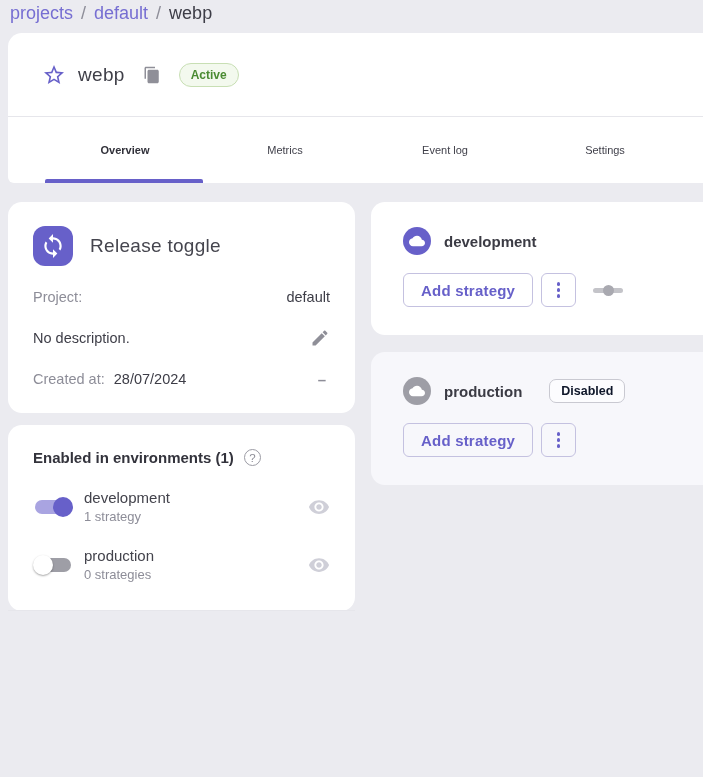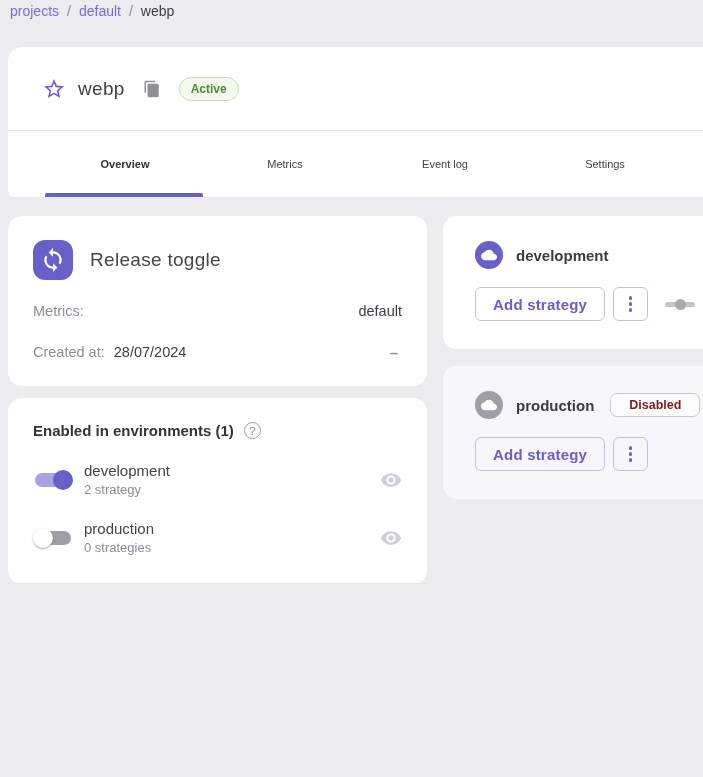--- a/index.html
+++ b/index.html
@@ -3,21 +3,21 @@
 <meta charset="utf-8">
 <style>
   * { margin:0; padding:0; box-sizing:border-box; }
   html,body { width:703px; height:777px; overflow:hidden; }
   body {
     background: var(--page-bg, #ebebf0);
     font-family: "Liberation Sans", "DejaVu Sans", sans-serif;
     color: var(--text-dark, #3d3d47);
   }
   
-  .breadcrumb { padding:3px 0 0 10px; height:47px; font-size:14px; display:flex; align-items:flex-start; gap:8px; }
+  .breadcrumb { padding:3px 0 0 10px; height:33px; font-size:18px; display:flex; align-items:flex-start; gap:8px; }
   .breadcrumb a { color: var(--link, #766ed2); text-decoration:none; cursor:pointer; }
   .breadcrumb .sep { color: var(--text-gray, #8d8d98); }
   .breadcrumb .current { color: var(--text-dark, #3d3d47); }
   
   .header-card {
     margin-left:8px; width:695px; background:var(--card-bg,#fff);
     border-radius:14px 0 0 6px;
   }
   .header-row { height:84px; display:flex; align-items:center; padding-left:33px; border-bottom:1px solid var(--divider,#e6e6eb); }
   .star-btn { width:26px; height:26px; display:flex; align-items:center; justify-content:center; cursor:pointer; }
@@ -28,21 +28,21 @@
     background:var(--active-bg,#f3f9ee); border:1px solid var(--active-border,#c8dfb4);
     padding:4px 11px; border-radius:12px;
   }
   
   .tabs { position:relative; height:66px; display:flex; padding-left:37px; }
   .tab { width:160px; display:flex; align-items:center; justify-content:center; font-size:11px; color:#3f3f49; cursor:pointer; }
   .tab.active { font-weight:bold; color:#303039; }
   .tab-underline { position:absolute; left:37px; bottom:0; width:158px; height:4px; background:var(--primary,#6760c9); border-radius:2px 2px 0 0; }
   
   .main { display:flex; gap:16px; margin:19px 0 0 8px; align-items:flex-start; }
-  .left-col { width:419px; flex:none; }
+  .left-col { width:347px; flex:none; }
   .right-col { width:570px; flex:none; }
   .card { background:var(--card-bg,#fff); border-radius:14px; }
   
   .type-card { padding:24px 25px 24px; margin-bottom:12px; }
   .type-head { display:flex; align-items:center; gap:17px; margin-bottom:10px; }
   .type-icon { width:40px; height:40px; border-radius:12px; background:var(--primary,#6760c9); display:flex; align-items:center; justify-content:center; flex:none; }
   .type-title { font-size:19px; font-weight:400; color:#45454e; letter-spacing:.3px; }
   .meta-row { display:flex; justify-content:space-between; align-items:center; margin-top:21px; font-size:14.5px; min-height:20px; }
   .meta-label { color:var(--text-gray,#8d8d98); }
   .meta-value { color:var(--text-dark,#3d3d47); }
@@ -76,22 +76,22 @@
   .plus-glyph { font-size:17px; font-weight:400; }
   
   .env-card { padding:25px 32px 28px; margin-bottom:17px; }
   .env-card.disabled { background:var(--card-disabled-bg,#f7f7fb); }
   .env-head { display:flex; align-items:center; gap:13px; }
   .env-circle { width:28px; height:28px; border-radius:50%; display:flex; align-items:center; justify-content:center; flex:none; }
   .env-circle.purple { background:var(--primary,#6760c9); }
   .env-circle.gray { background:#9e9ea6; }
   .env-card-name { font-size:15px; font-weight:bold; color:#3b3b44; }
   .badge-disabled {
-    margin-left:3px; font-size:12.5px; font-weight:bold; color:#7f1d1d;
-    border:1px solid #c9c9d1; border-radius:7px; padding:4px 18px; background:#fcfcfe;
+    margin-left:14px; font-size:12.5px; font-weight:bold; color:#0f172a;
+    border:1px solid #c9c9d1; border-radius:7px; padding:4px 11px; background:#fcfcfe;
   }
   .env-actions { display:flex; align-items:center; gap:8px; margin-top:18px; }
   .btn-strategy {
     height:34px; padding:0 17px; background:transparent; cursor:pointer;
     border:1px solid var(--btn-border,#c4c1e0); border-radius:6px;
     color:var(--primary,#6760c9); font-size:15px; font-weight:bold; font-family:inherit; letter-spacing:.2px;
   }
   .btn-kebab { width:35px; height:34px; border:1px solid var(--btn-border,#c4c1e0); border-radius:6px; background:transparent; cursor:pointer; display:flex; flex-direction:column; align-items:center; justify-content:center; gap:2.5px; }
   .btn-kebab i { width:3.5px; height:3.5px; border-radius:50%; background:var(--primary,#6760c9); }
   .mini-slider { position:relative; width:30px; height:12px; margin-left:9px; flex:none; }
@@ -149,22 +149,30 @@
     <section class="card type-card">
       <div class="type-head">
         <div class="type-icon">
           <svg width="26" height="26" viewBox="0 0 24 24" fill="#ffffff">
             <path d="M12 4V1L8 5l4 4V6c3.31 0 6 2.69 6 6 0 1.01-.25 1.97-.7 2.8l1.46 1.46C19.54 15.03 20 13.57 20 12c0-4.42-3.58-8-8-8zm0 14c-3.31 0-6-2.69-6-6 0-1.01.25-1.97.7-2.8L5.24 7.74C4.46 8.97 4 10.43 4 12c0 4.42 3.58 8 8 8v3l4-4-4-4v3z"></path>
           </svg>
         </div>
         <h2 class="type-title">Release toggle</h2>
       </div>
       <div class="meta-row">
-        <span class="meta-label">Metrics:</span>
+        <span class="meta-label">Project:</span>
         <span class="meta-value">default</span>
+      </div>
+      <div class="meta-row">
+        <span class="meta-value">No description.</span>
+        <button class="icon-btn">
+          <svg width="20" height="20" viewBox="0 0 24 24" fill="#8f8f98">
+            <path d="M3 17.25V21h3.75L17.81 9.94l-3.75-3.75L3 17.25zM20.71 7.04c.39-.39.39-1.02 0-1.41l-2.34-2.34c-.39-.39-1.02-.39-1.41 0l-1.83 1.83 3.75 3.75 1.83-1.83z"></path>
+          </svg>
+        </button>
       </div>
       <div class="meta-row">
         <span class="meta-left">
           <span class="meta-label">Created at:</span>
           <span class="meta-value">28/07/2024</span>
         </span>
         <span class="collapse-glyph">–</span>
       </div>
     </section>
 
@@ -174,21 +182,21 @@
           <span>Enabled in environments (1)</span>
           <span class="help-icon">?</span>
         </h3>
         <div class="env-row">
           <div class="switch on">
             <span class="track"></span>
             <span class="thumb"></span>
           </div>
           <div class="env-labels">
             <div class="env-name">development</div>
-            <div class="env-sub">2 strategy</div>
+            <div class="env-sub">1 strategy</div>
           </div>
           <button class="icon-btn">
             <svg width="22" height="22" viewBox="0 0 24 24" fill="#cfcfd8">
               <path d="M12 4.5C7 4.5 2.73 7.61 1 12c1.73 4.39 6 7.5 11 7.5s9.27-3.11 11-7.5c-1.73-4.39-6-7.5-11-7.5zM12 17c-2.76 0-5-2.24-5-5s2.24-5 5-5 5 2.24 5 5-2.24 5-5 5zm0-8c-1.66 0-3 1.34-3 3s1.34 3 3 3 3-1.34 3-3-1.34-3-3-3z"></path>
             </svg>
           </button>
         </div>
         <div class="env-row">
           <div class="switch off">
             <span class="track"></span>

